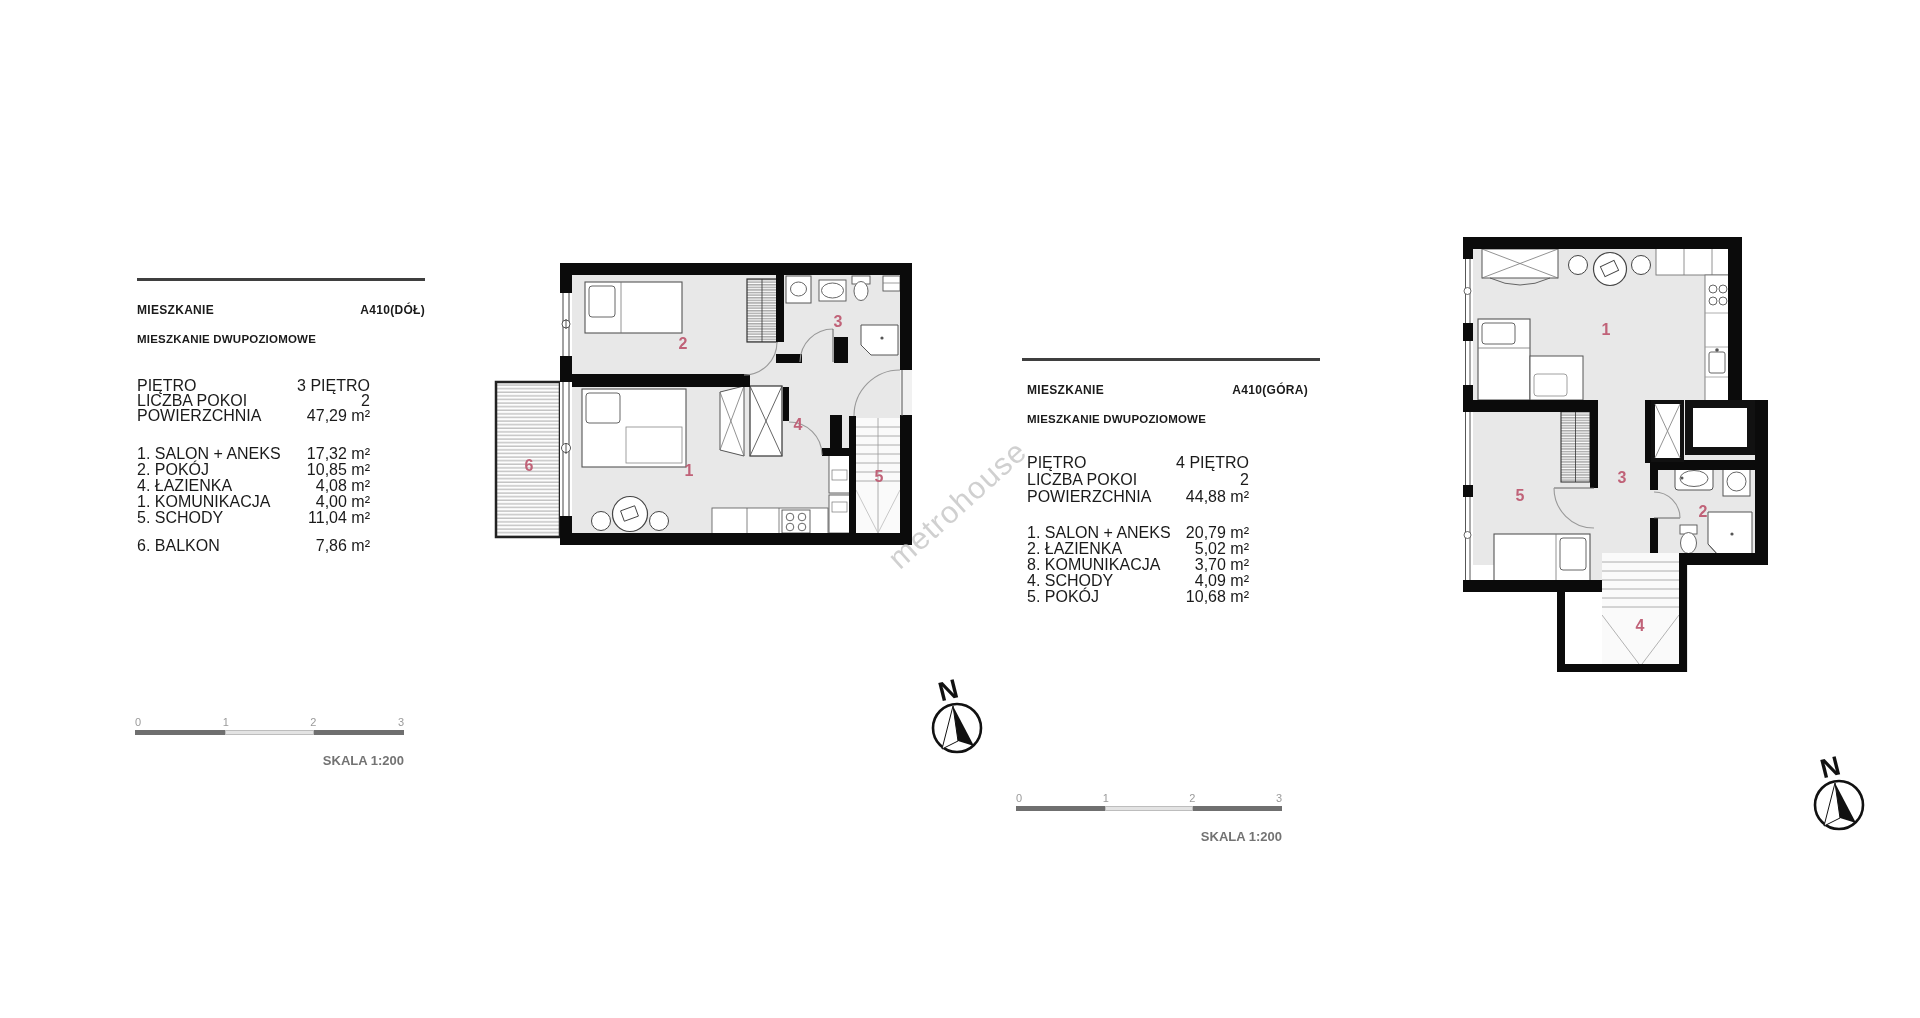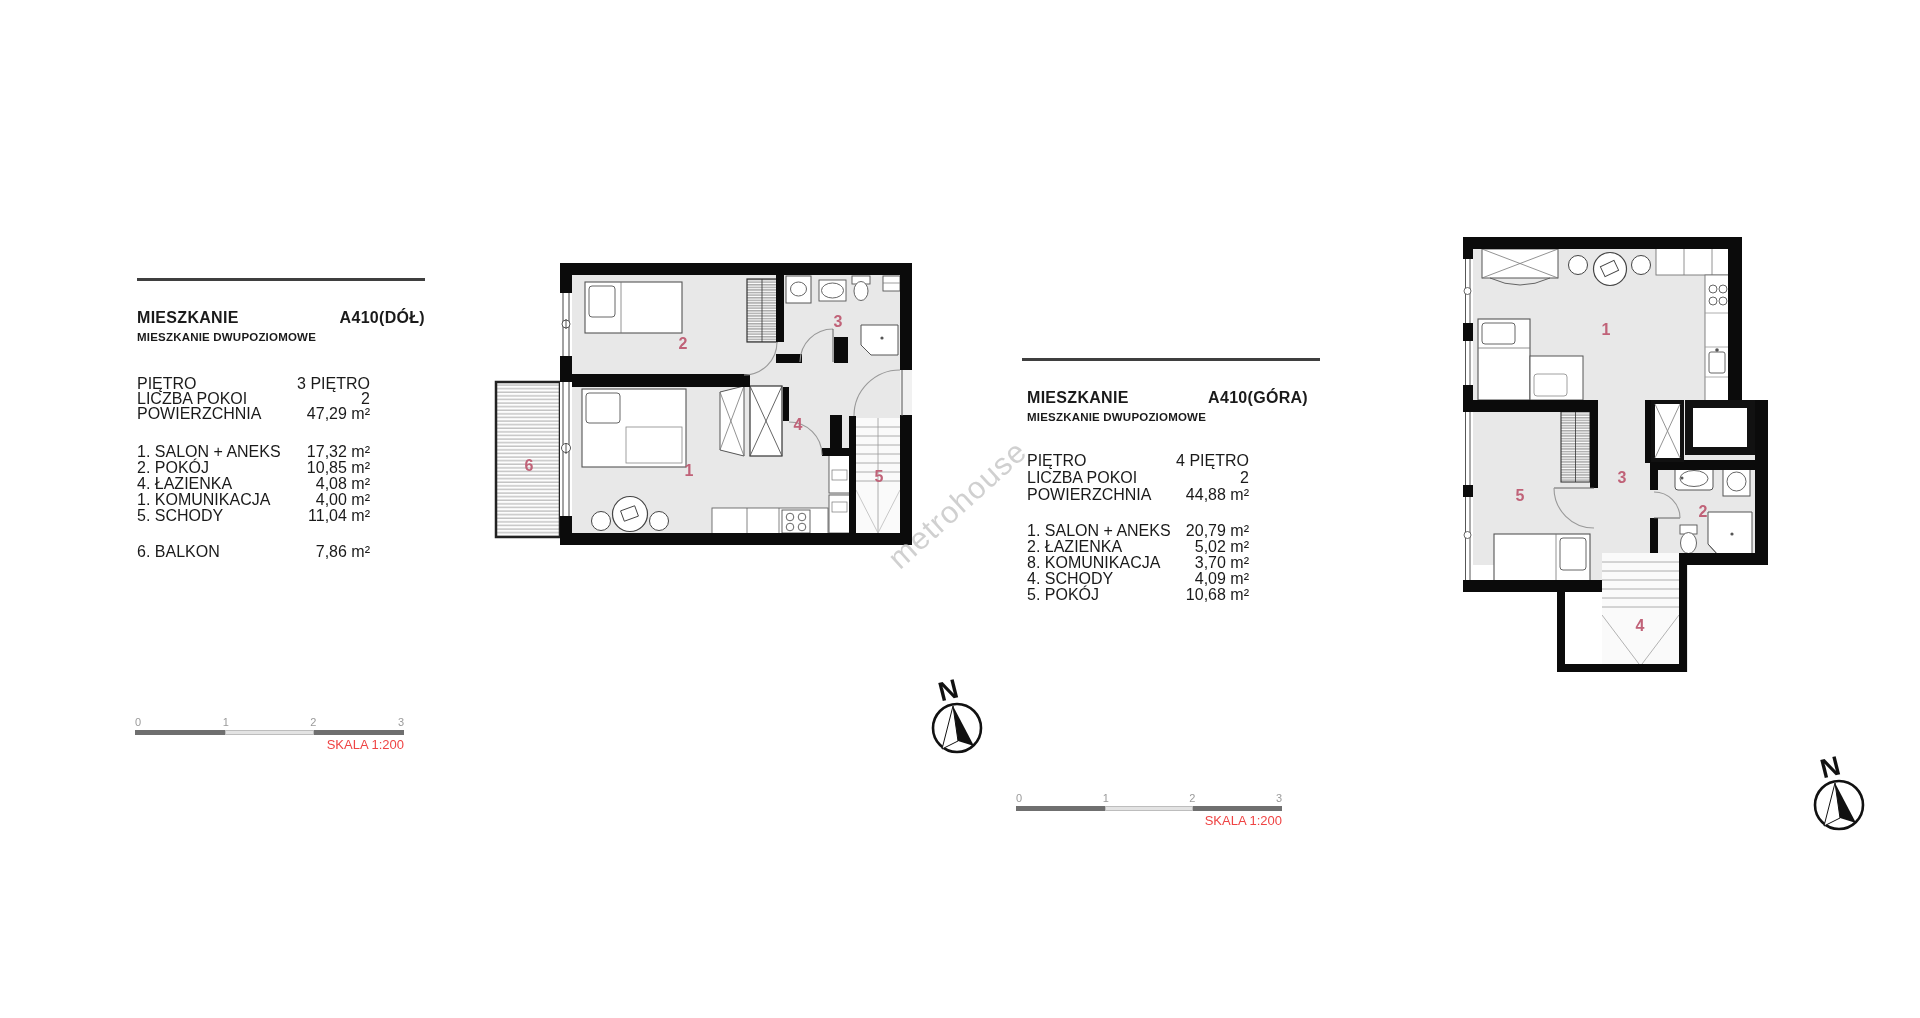--- a/index.html
+++ b/index.html
@@ -3,37 +3,37 @@
 <meta charset="utf-8">
 <style>
   html,body{margin:0;padding:0;}
   body{
     width:1920px;height:1018px;position:relative;background:#ffffff;
     font-family:"Liberation Sans", sans-serif;color:#1a1a1a;overflow:hidden;
   }
   
   .panel{position:absolute;}
   .rule{height:3px;background:#3f3f3f;}
-  .title-row{display:flex;justify-content:space-between;font-size:16px;font-weight:bold;letter-spacing:.3px;margin-top:28px;white-space:nowrap;align-items:flex-end;}
-  .subtitle{font-size:11.5px;font-weight:bold;margin-top:4px;letter-spacing:.2px;}
+  .title-row{display:flex;justify-content:space-between;font-size:12px;font-weight:bold;letter-spacing:.3px;margin-top:22px;white-space:nowrap;align-items:flex-end;}
+  .subtitle{font-size:11.5px;font-weight:bold;margin-top:16px;letter-spacing:.2px;}
   .rows{font-size:16px;}
   .row{display:flex;justify-content:space-between;white-space:nowrap;}
   .info-rows{margin-top:33px;width:233px;line-height:15px;}
   .room-rows{margin-top:23px;width:233px;line-height:16px;}
-  .balcony-row{margin-top:20px;width:233px;line-height:16px;}
+  .balcony-row{margin-top:12px;width:233px;line-height:16px;}
   .panel-upper .info-rows{margin-top:29px;width:222px;line-height:17px;}
   .panel-upper .room-rows{margin-top:20px;width:222px;line-height:16px;}
   
   .scalebar{position:absolute;}
   .ticks{display:flex;justify-content:space-between;font-size:11px;color:#9a9a9a;height:13px;line-height:13px;}
   .bar{display:flex;height:5px;margin-top:1px;}
   .bar .seg{flex:1;}
   .seg-dark{background:#6f6f6f;}
   .seg-light{background:#e3e3e3;box-shadow:inset 0 0 0 1px #bdbdbd;}
-  .scale-label{margin-top:2px;text-align:right;font-size:13px;font-weight:normal;color:#ef4444;}
+  .scale-label{margin-top:18px;text-align:right;font-size:13px;font-weight:bold;color:#737373;}
   
   svg.plan{position:absolute;}
   .room-num{font-size:16px;font-weight:bold;fill:#c06278;text-anchor:middle;font-family:"Liberation Sans",sans-serif;}
   
   .watermark{
     position:absolute;left:845px;top:470px;width:225px;height:70px;line-height:70px;
     font-size:31px;color:#bdbdbd;opacity:.7;letter-spacing:1px;
     transform:rotate(-42deg);text-align:center;z-index:50;pointer-events:none;
   }
   .compass{position:absolute;}

